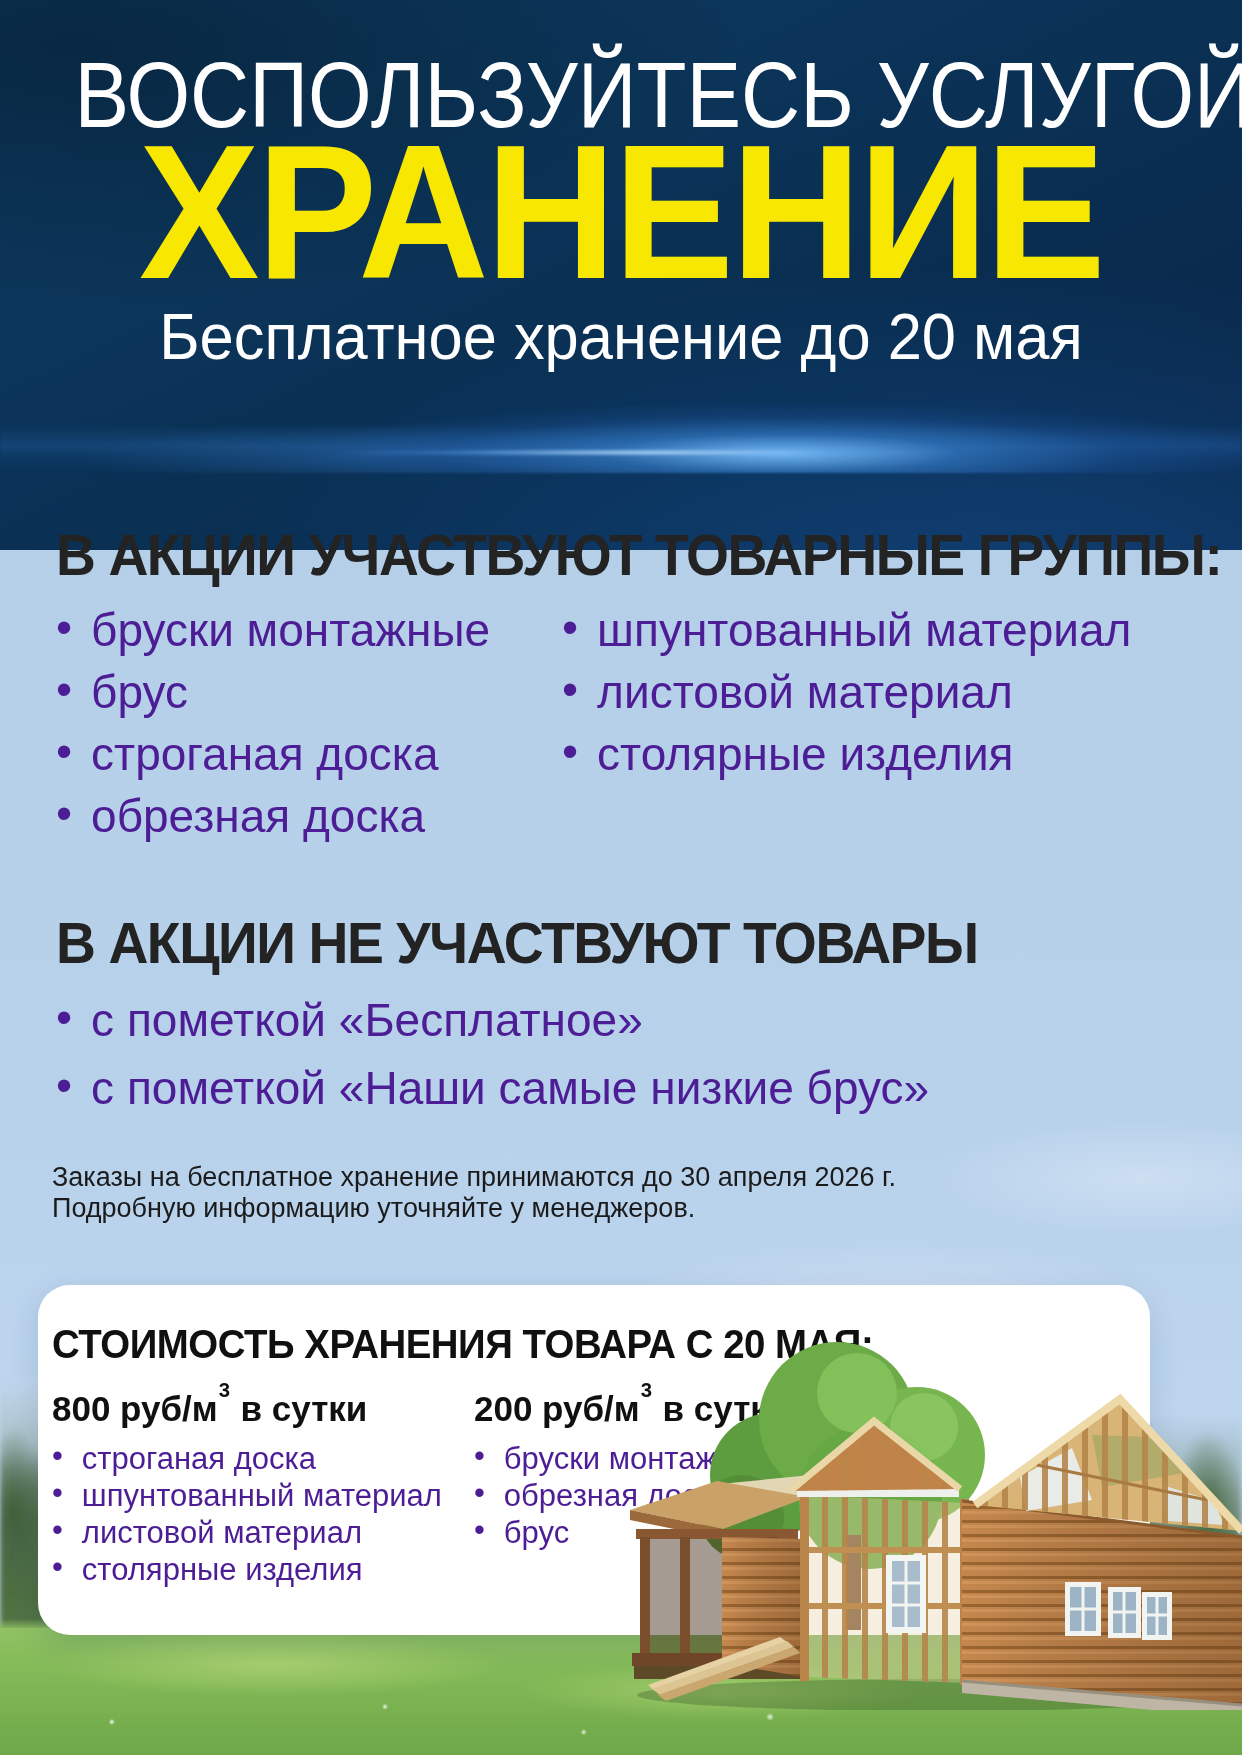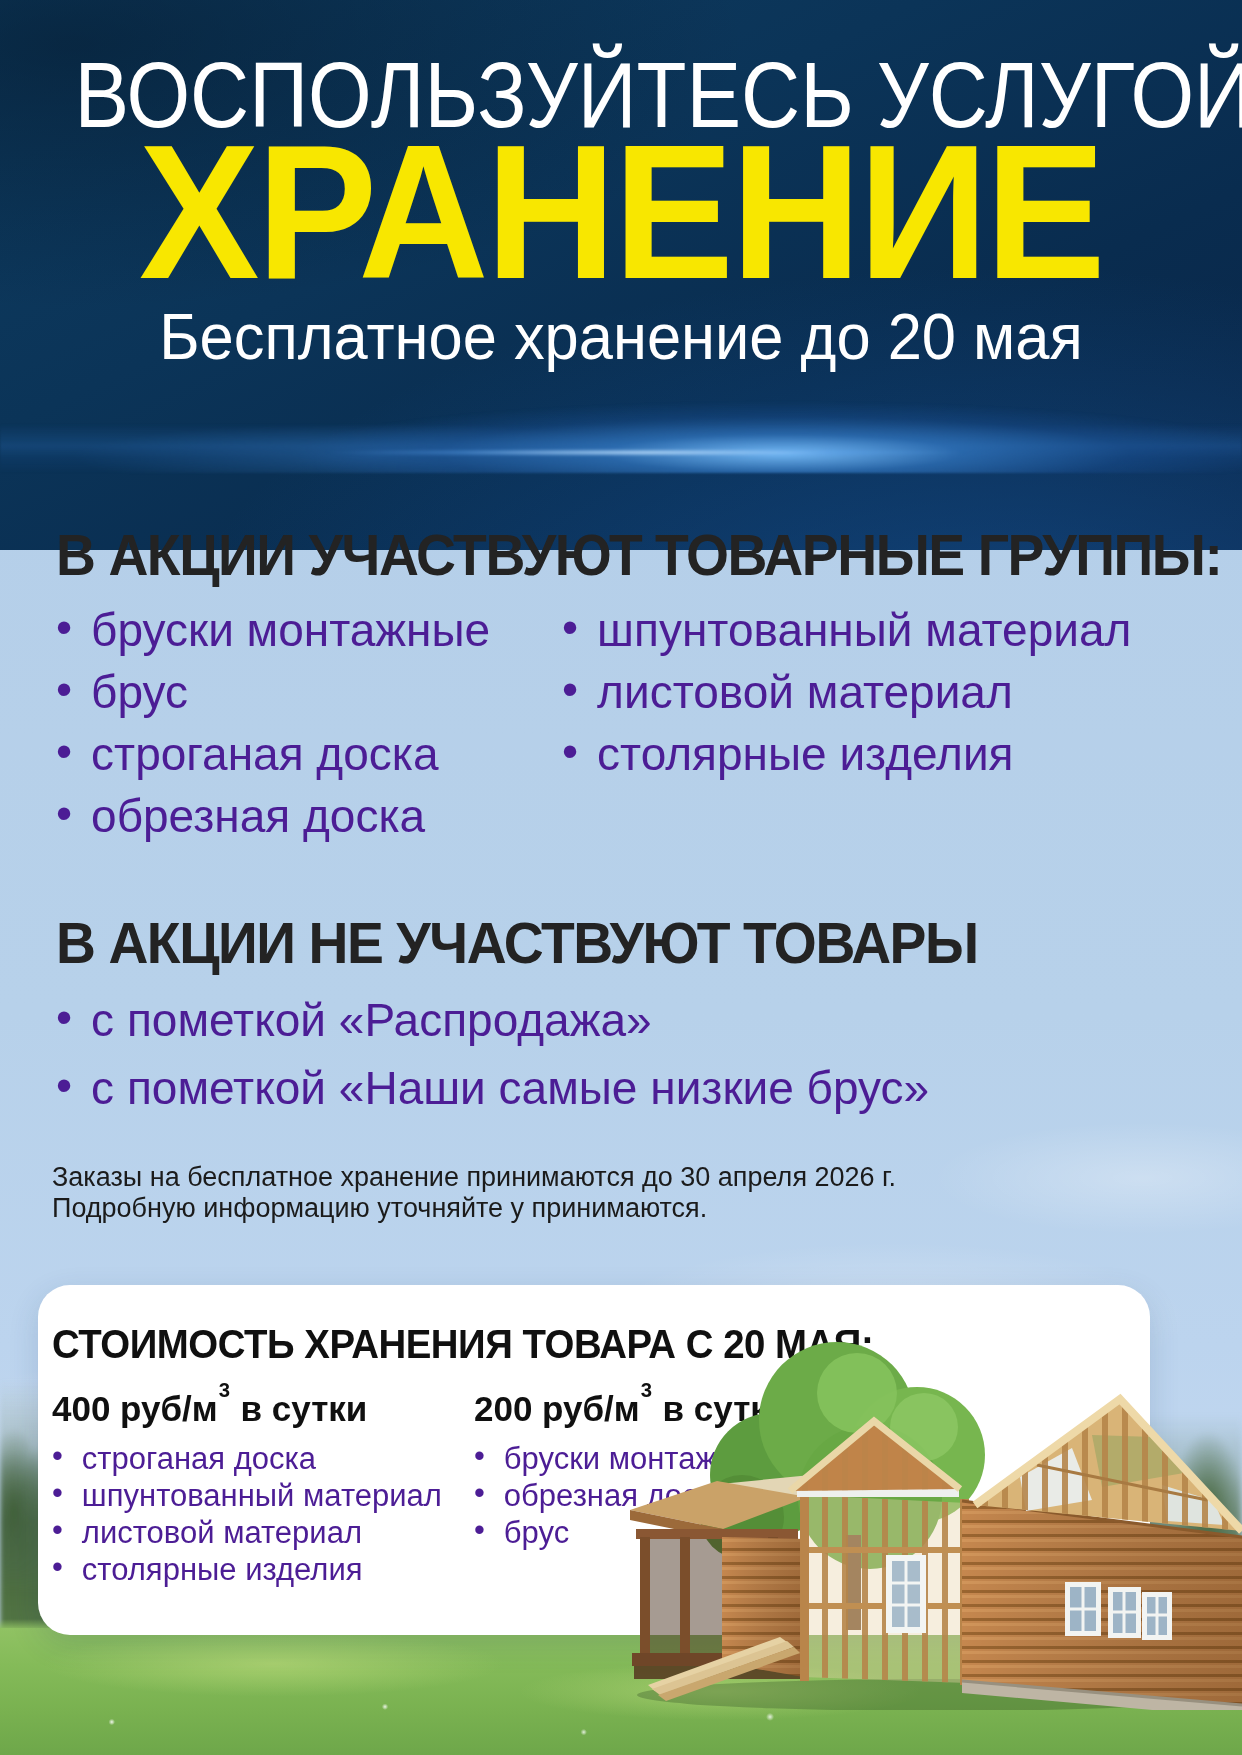--- a/index.html
+++ b/index.html
@@ -175,37 +175,37 @@
         <span>листовой материал</span>
       </li>
     <li>
         <span>столярные изделия</span>
       </li>
   </ul>
 
   <h2 class="sec-heading z4" id="exc-heading">В АКЦИИ НЕ УЧАСТВУЮТ ТОВАРЫ</h2>
   <ul class="blist z4" id="exc-list">
     <li>
-        <span>с пометкой «Распродажа»</span>
+        <span>с пометкой «Бесплатное»</span>
       </li>
     <li>
         <span>с пометкой «Наши самые низкие брус»</span>
       </li>
   </ul>
 
   <div class="note z4">
     <div>Заказы на бесплатное хранение принимаются до 30 апреля 2026 г.</div>
-    <div>Подробную информацию  уточняйте у принимаются.</div>
+    <div>Подробную информацию  уточняйте у менеджеров.</div>
   </div>
 
   <section class="card z4">
     <h3 class="card-title">СТОИМОСТЬ ХРАНЕНИЯ  ТОВАРА С 20 МАЯ:</h3>
 
     <div class="plan-rate" id="rate1">
-      <span>400 руб/м</span><sup>3</sup><span class="tail">в сутки</span>
+      <span>800 руб/м</span><sup>3</sup><span class="tail">в сутки</span>
     </div>
     <ul class="blist small" id="plan1-list">
       <li>
           <span>строганая доска</span>
         </li>
       <li>
           <span>шпунтованный материал</span>
         </li>
       <li>
           <span>листовой материал</span>

